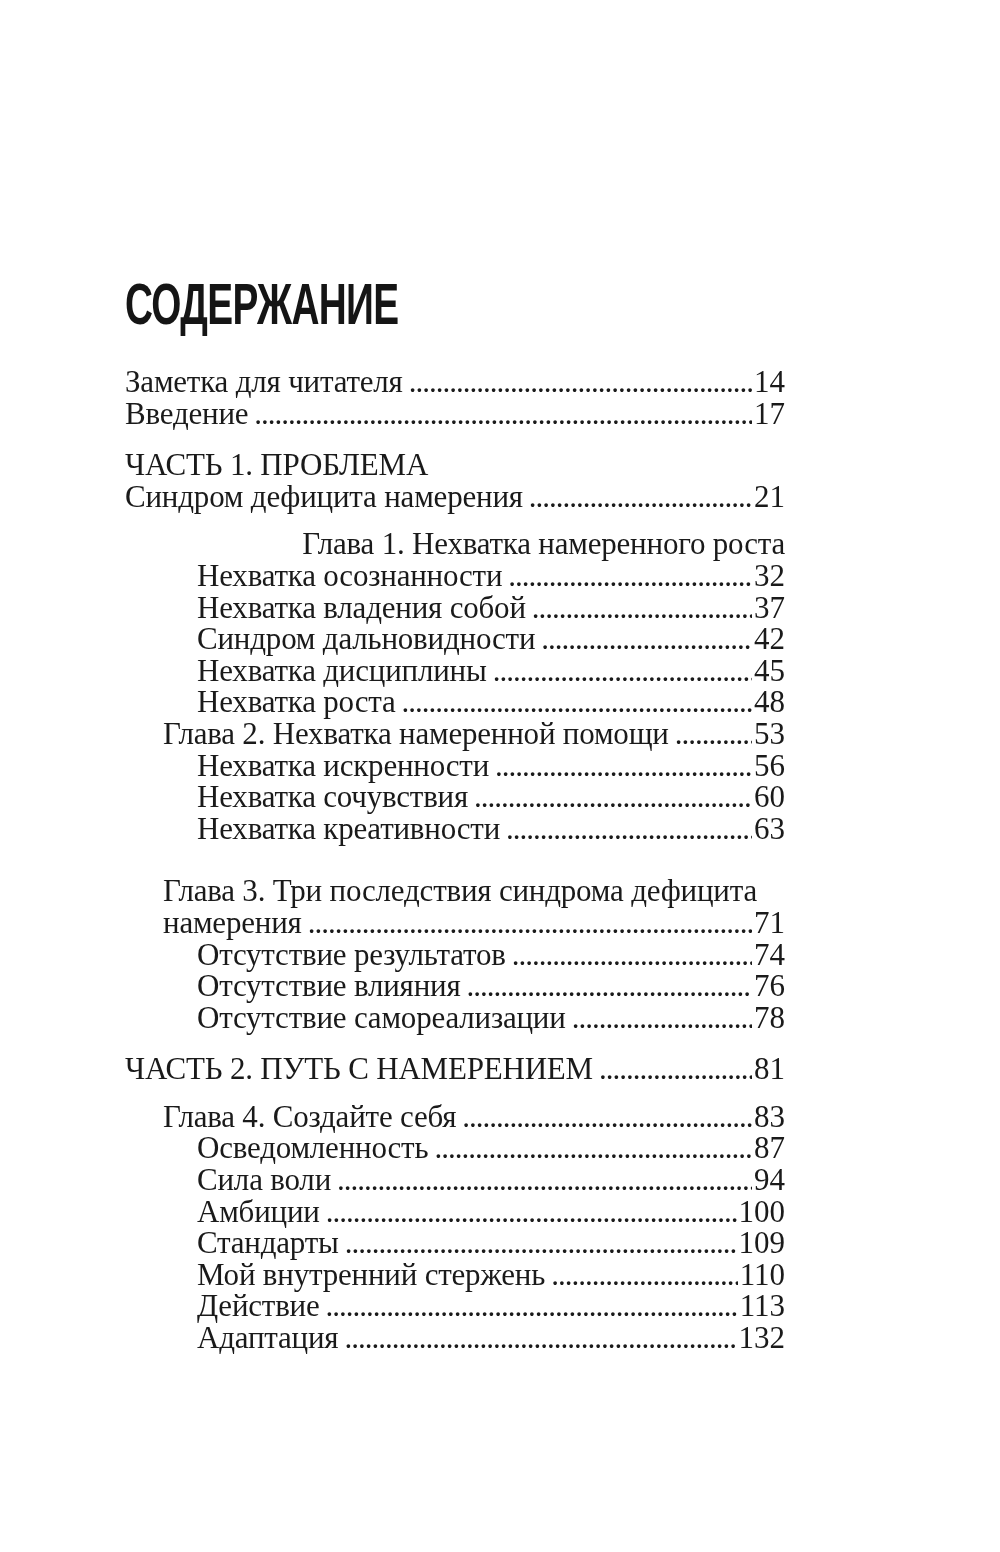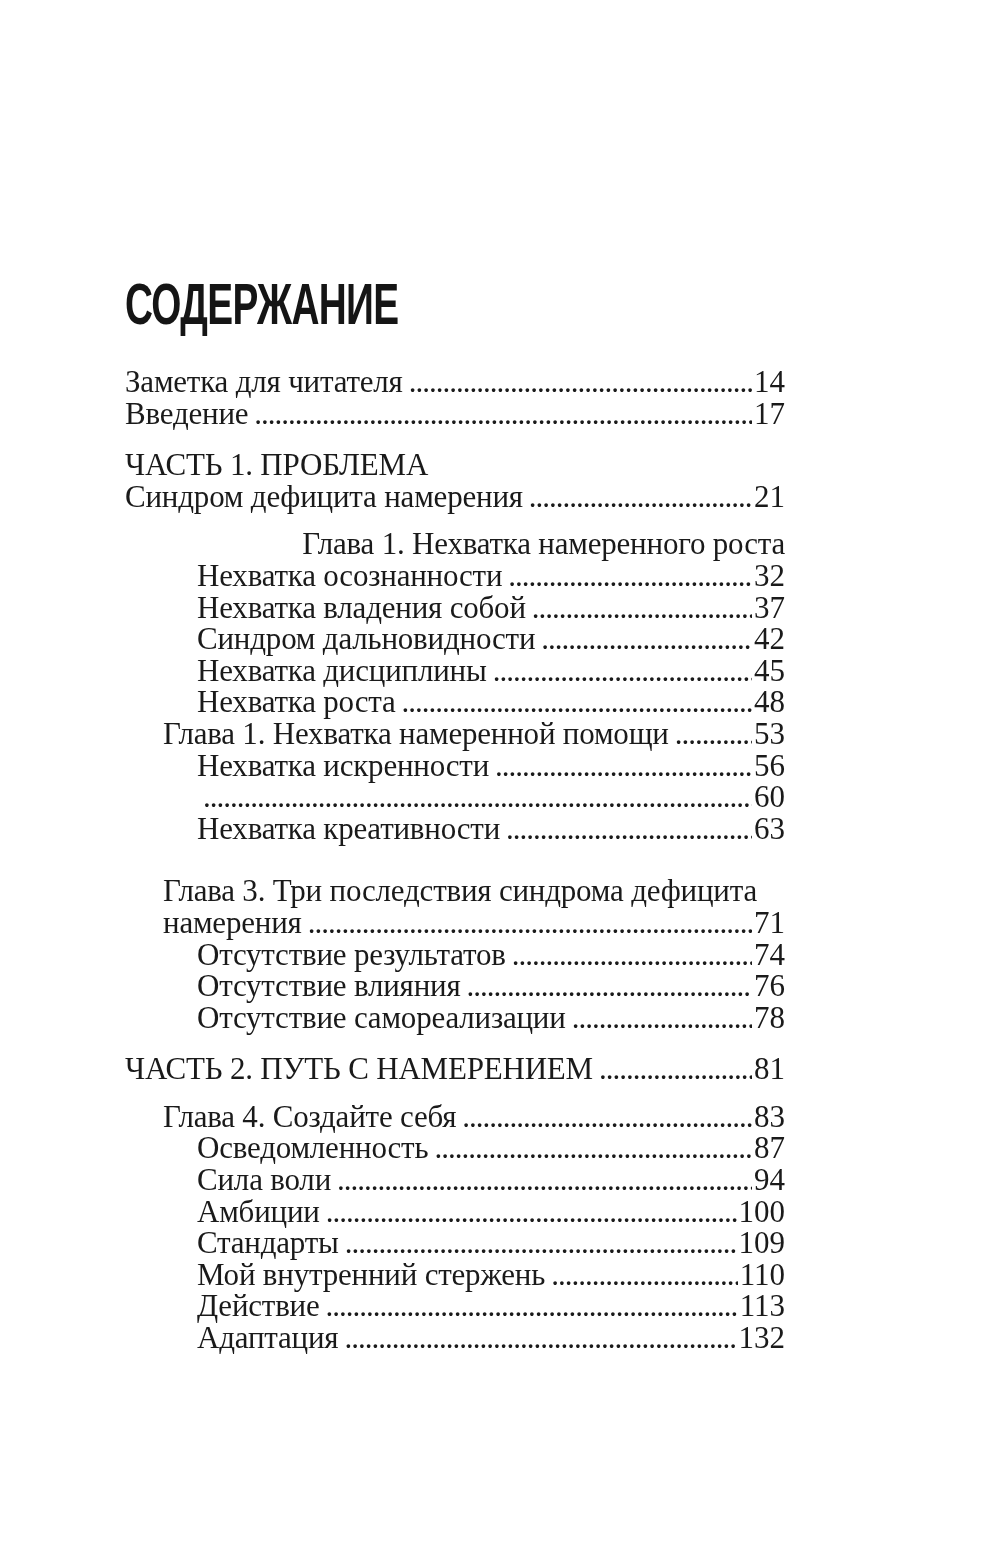--- a/index.html
+++ b/index.html
@@ -132,32 +132,33 @@
     <span class="page-num">45</span>
   </div>
 
   <div class="toc-row indent-2">
     <span class="label">Нехватка роста</span>
     <span class="leader"></span>
     <span class="page-num">48</span>
   </div>
 
   <div class="toc-row indent-1">
-    <span class="label">Глава 1. Нехватка намеренной помощи</span>
+    <span class="label">Глава 2. Нехватка намеренной помощи</span>
     <span class="leader"></span>
     <span class="page-num">53</span>
   </div>
 
   <div class="toc-row indent-2">
     <span class="label">Нехватка искренности</span>
     <span class="leader"></span>
     <span class="page-num">56</span>
   </div>
 
   <div class="toc-row indent-2">
+    <span class="label">Нехватка сочувствия</span>
     <span class="leader"></span>
     <span class="page-num">60</span>
   </div>
 
   <div class="toc-row indent-2">
     <span class="label">Нехватка креативности</span>
     <span class="leader"></span>
     <span class="page-num">63</span>
   </div>
 

